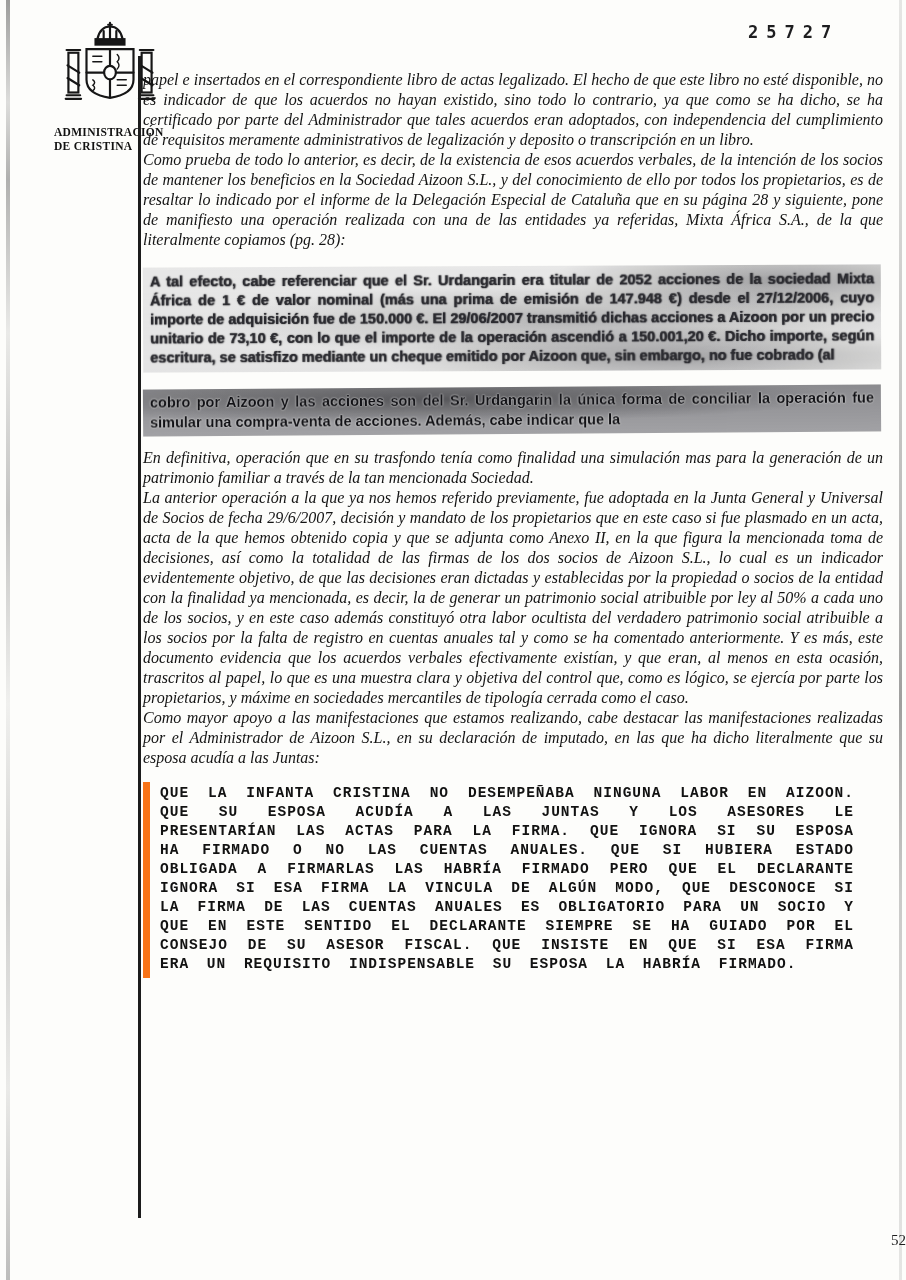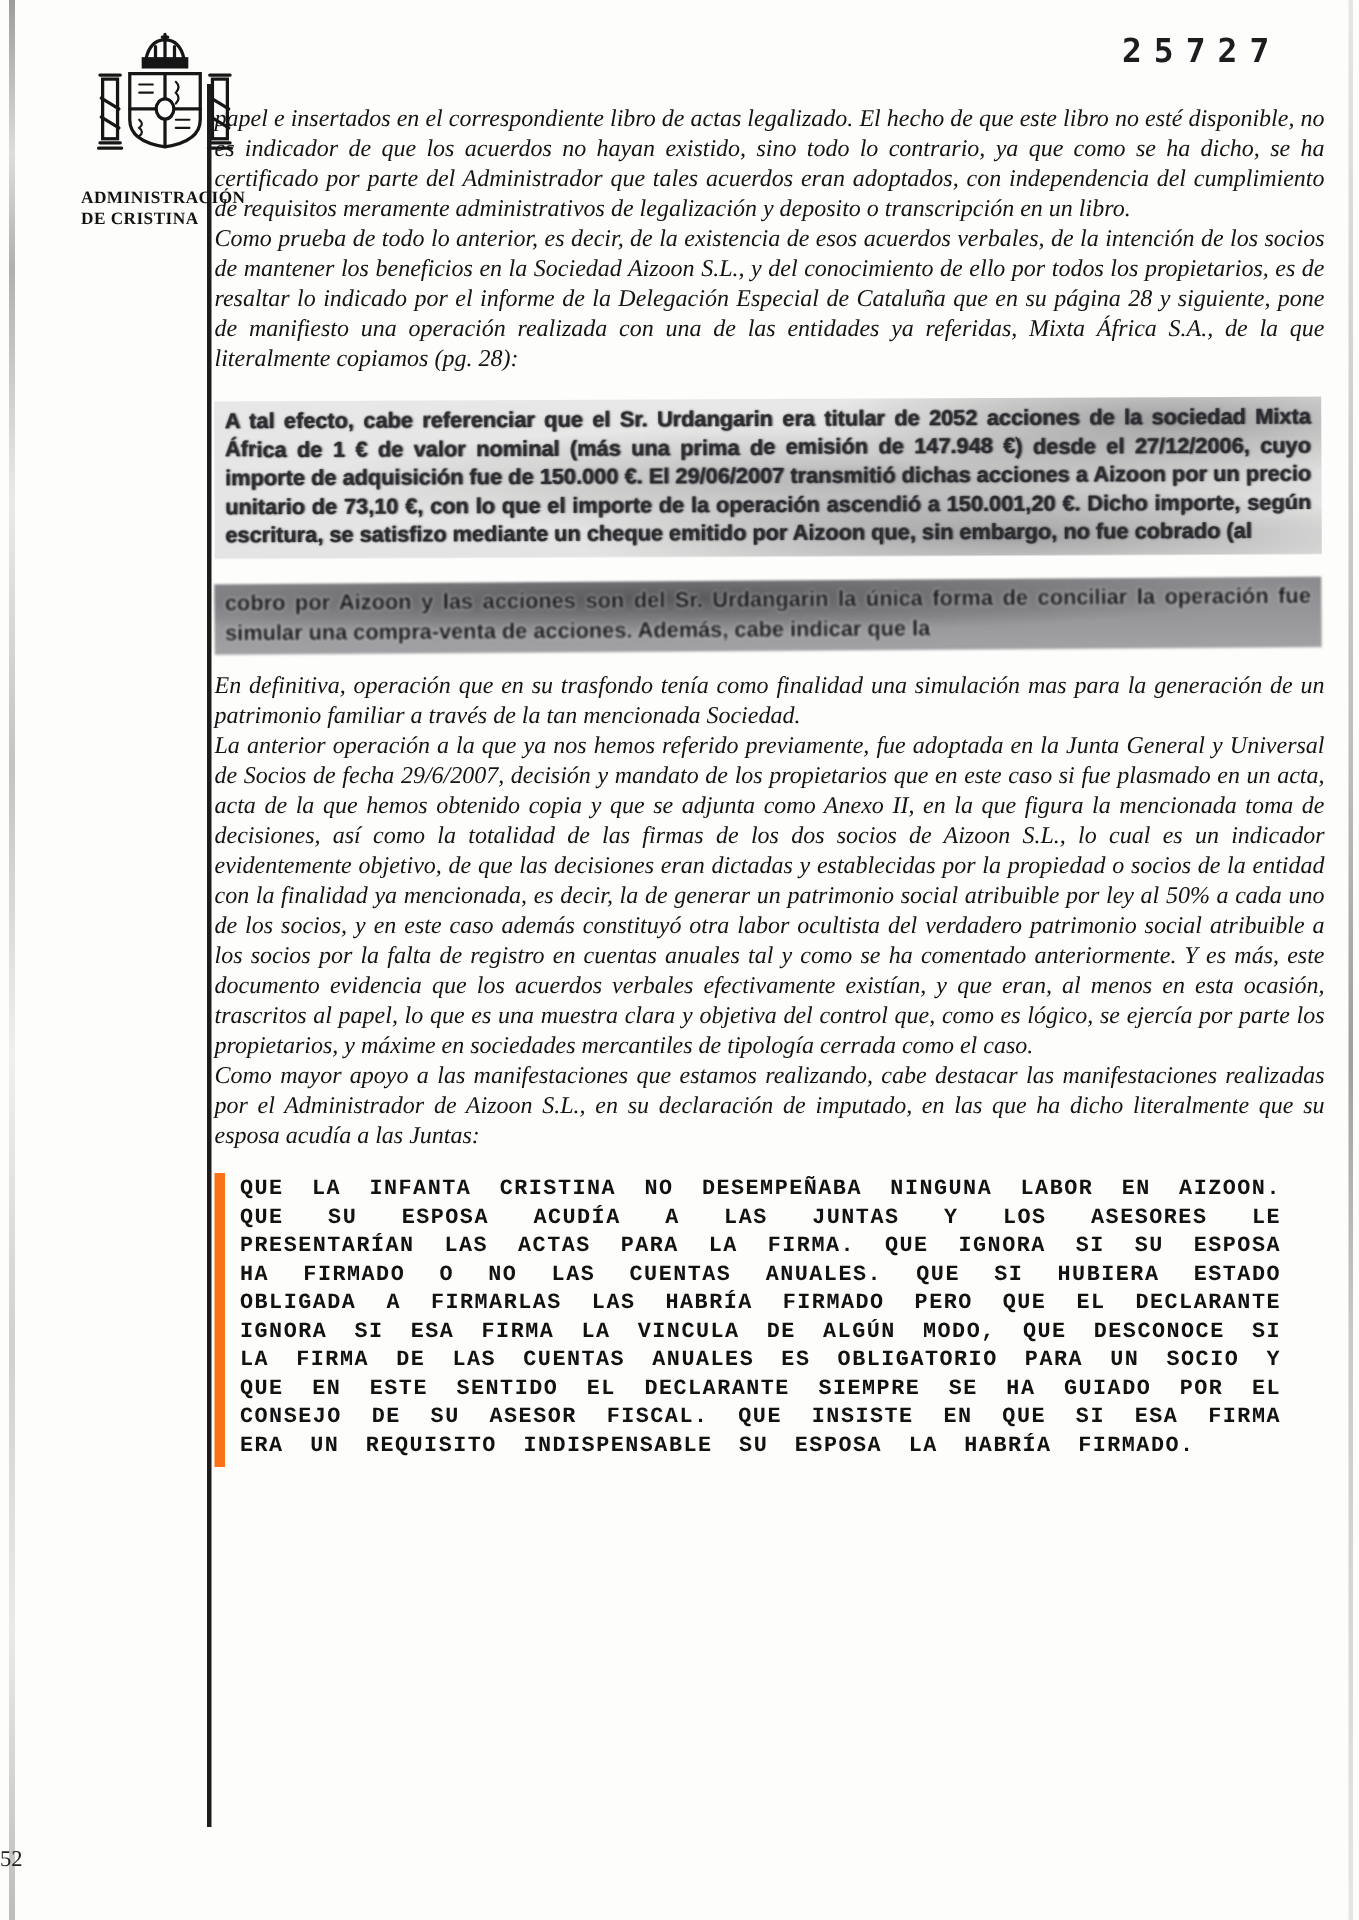--- a/index.html
+++ b/index.html
@@ -29,21 +29,21 @@
     background: linear-gradient(180deg,
       rgba(60,60,60,.2) 0%, rgba(40,40,40,.5) 40%, rgba(30,30,30,.7) 55%,
       rgba(40,40,40,.4) 70%, rgba(60,60,60,.2) 100%);
     opacity: .6;
   }
 
   
   .stamp {
     position: absolute; top: 22px; left: 748px;
     font-family: "DejaVu Sans Mono", monospace;
-    font-size: 22px; font-weight: 600;
+    font-size: 17px; font-weight: 600;
     letter-spacing: 8px; color: #1d1d1f;
   }
 
   
   .letterhead {
     position: absolute; top: 20px; left: 26px; width: 112px;
     color: #121212; margin-left: 28px;
   }
   .emblem { width: 94px; height: 98px; margin: 0 auto; }
   .org {
@@ -112,21 +112,21 @@
     font-family: "Liberation Mono", monospace;
     font-style: normal; font-weight: bold;
     font-size: 14.5px; line-height: 19px;
     letter-spacing: 1px; word-spacing: 8px;
     text-align: justify; color: #121212;
   }
 
   
   .pagenum {
     position: absolute; left: 0; top: 1232px; width: 906px;
-    text-align: left;
+    text-align: right;
     font-family: "Liberation Serif", serif;
     font-size: 15px; color: #1f1f1f;
   }
 </style>
 </head>
 <body>
 
 <div class="page">
 
   <div class="scan-edge-left"></div>

